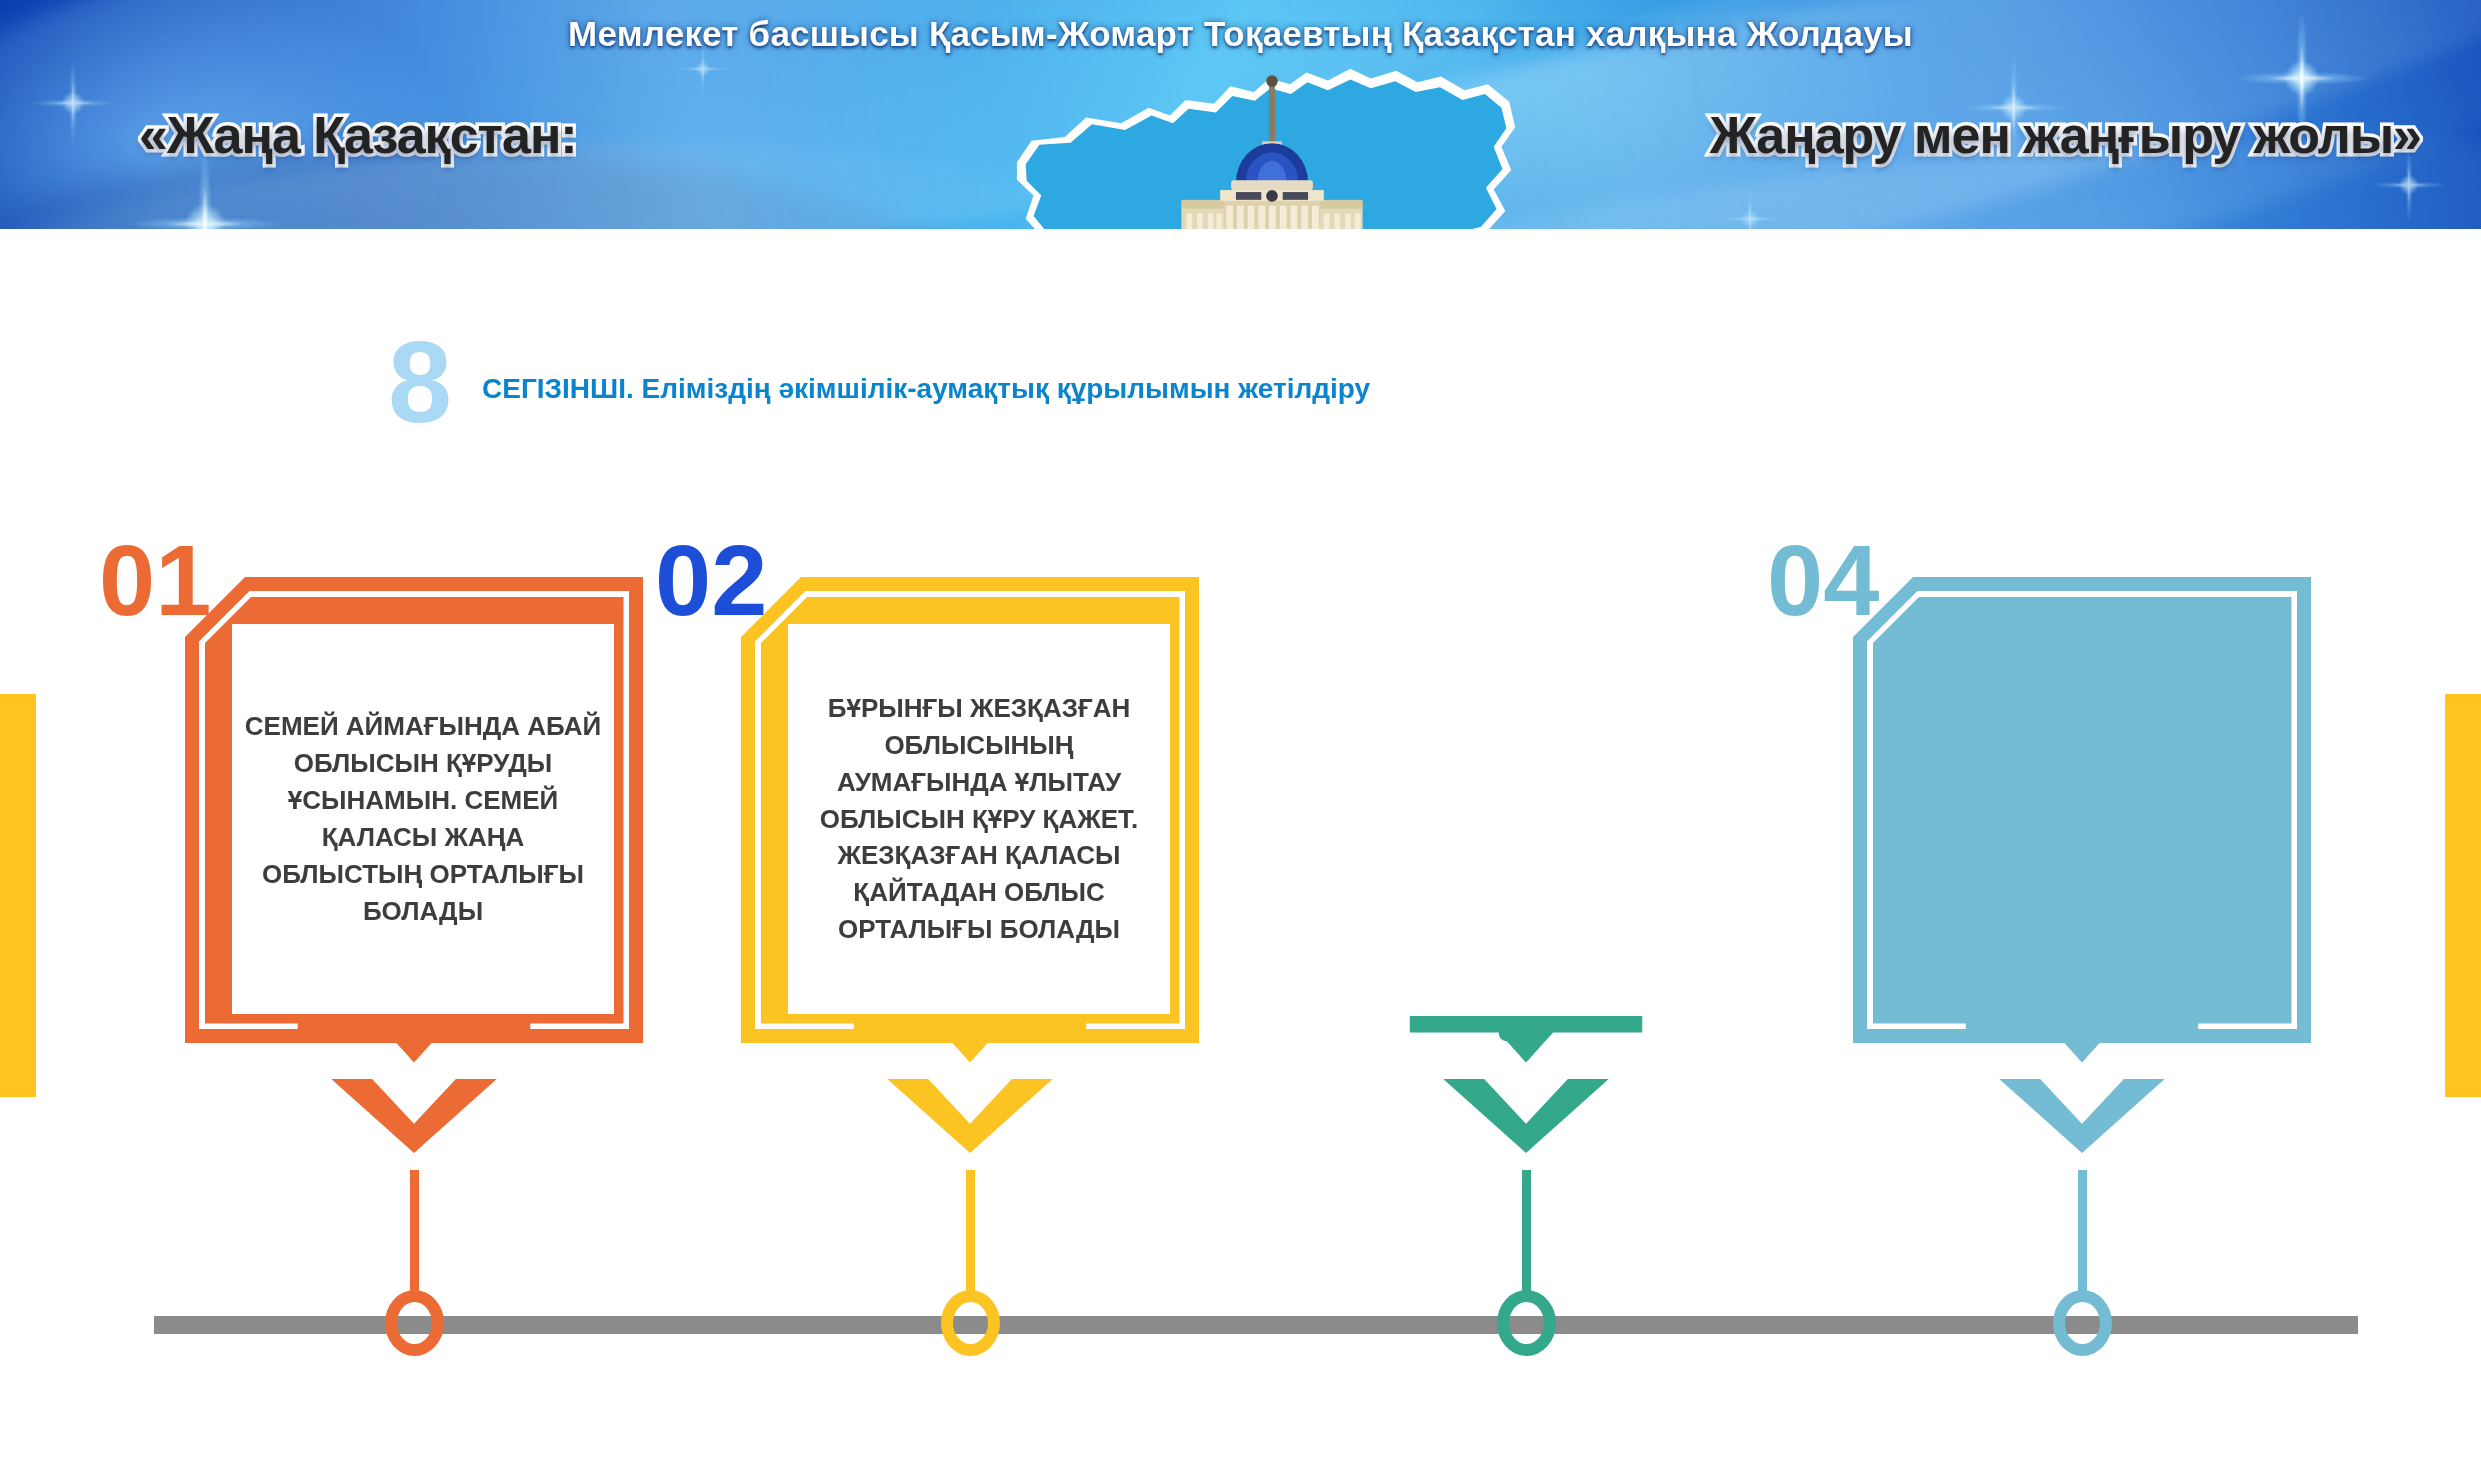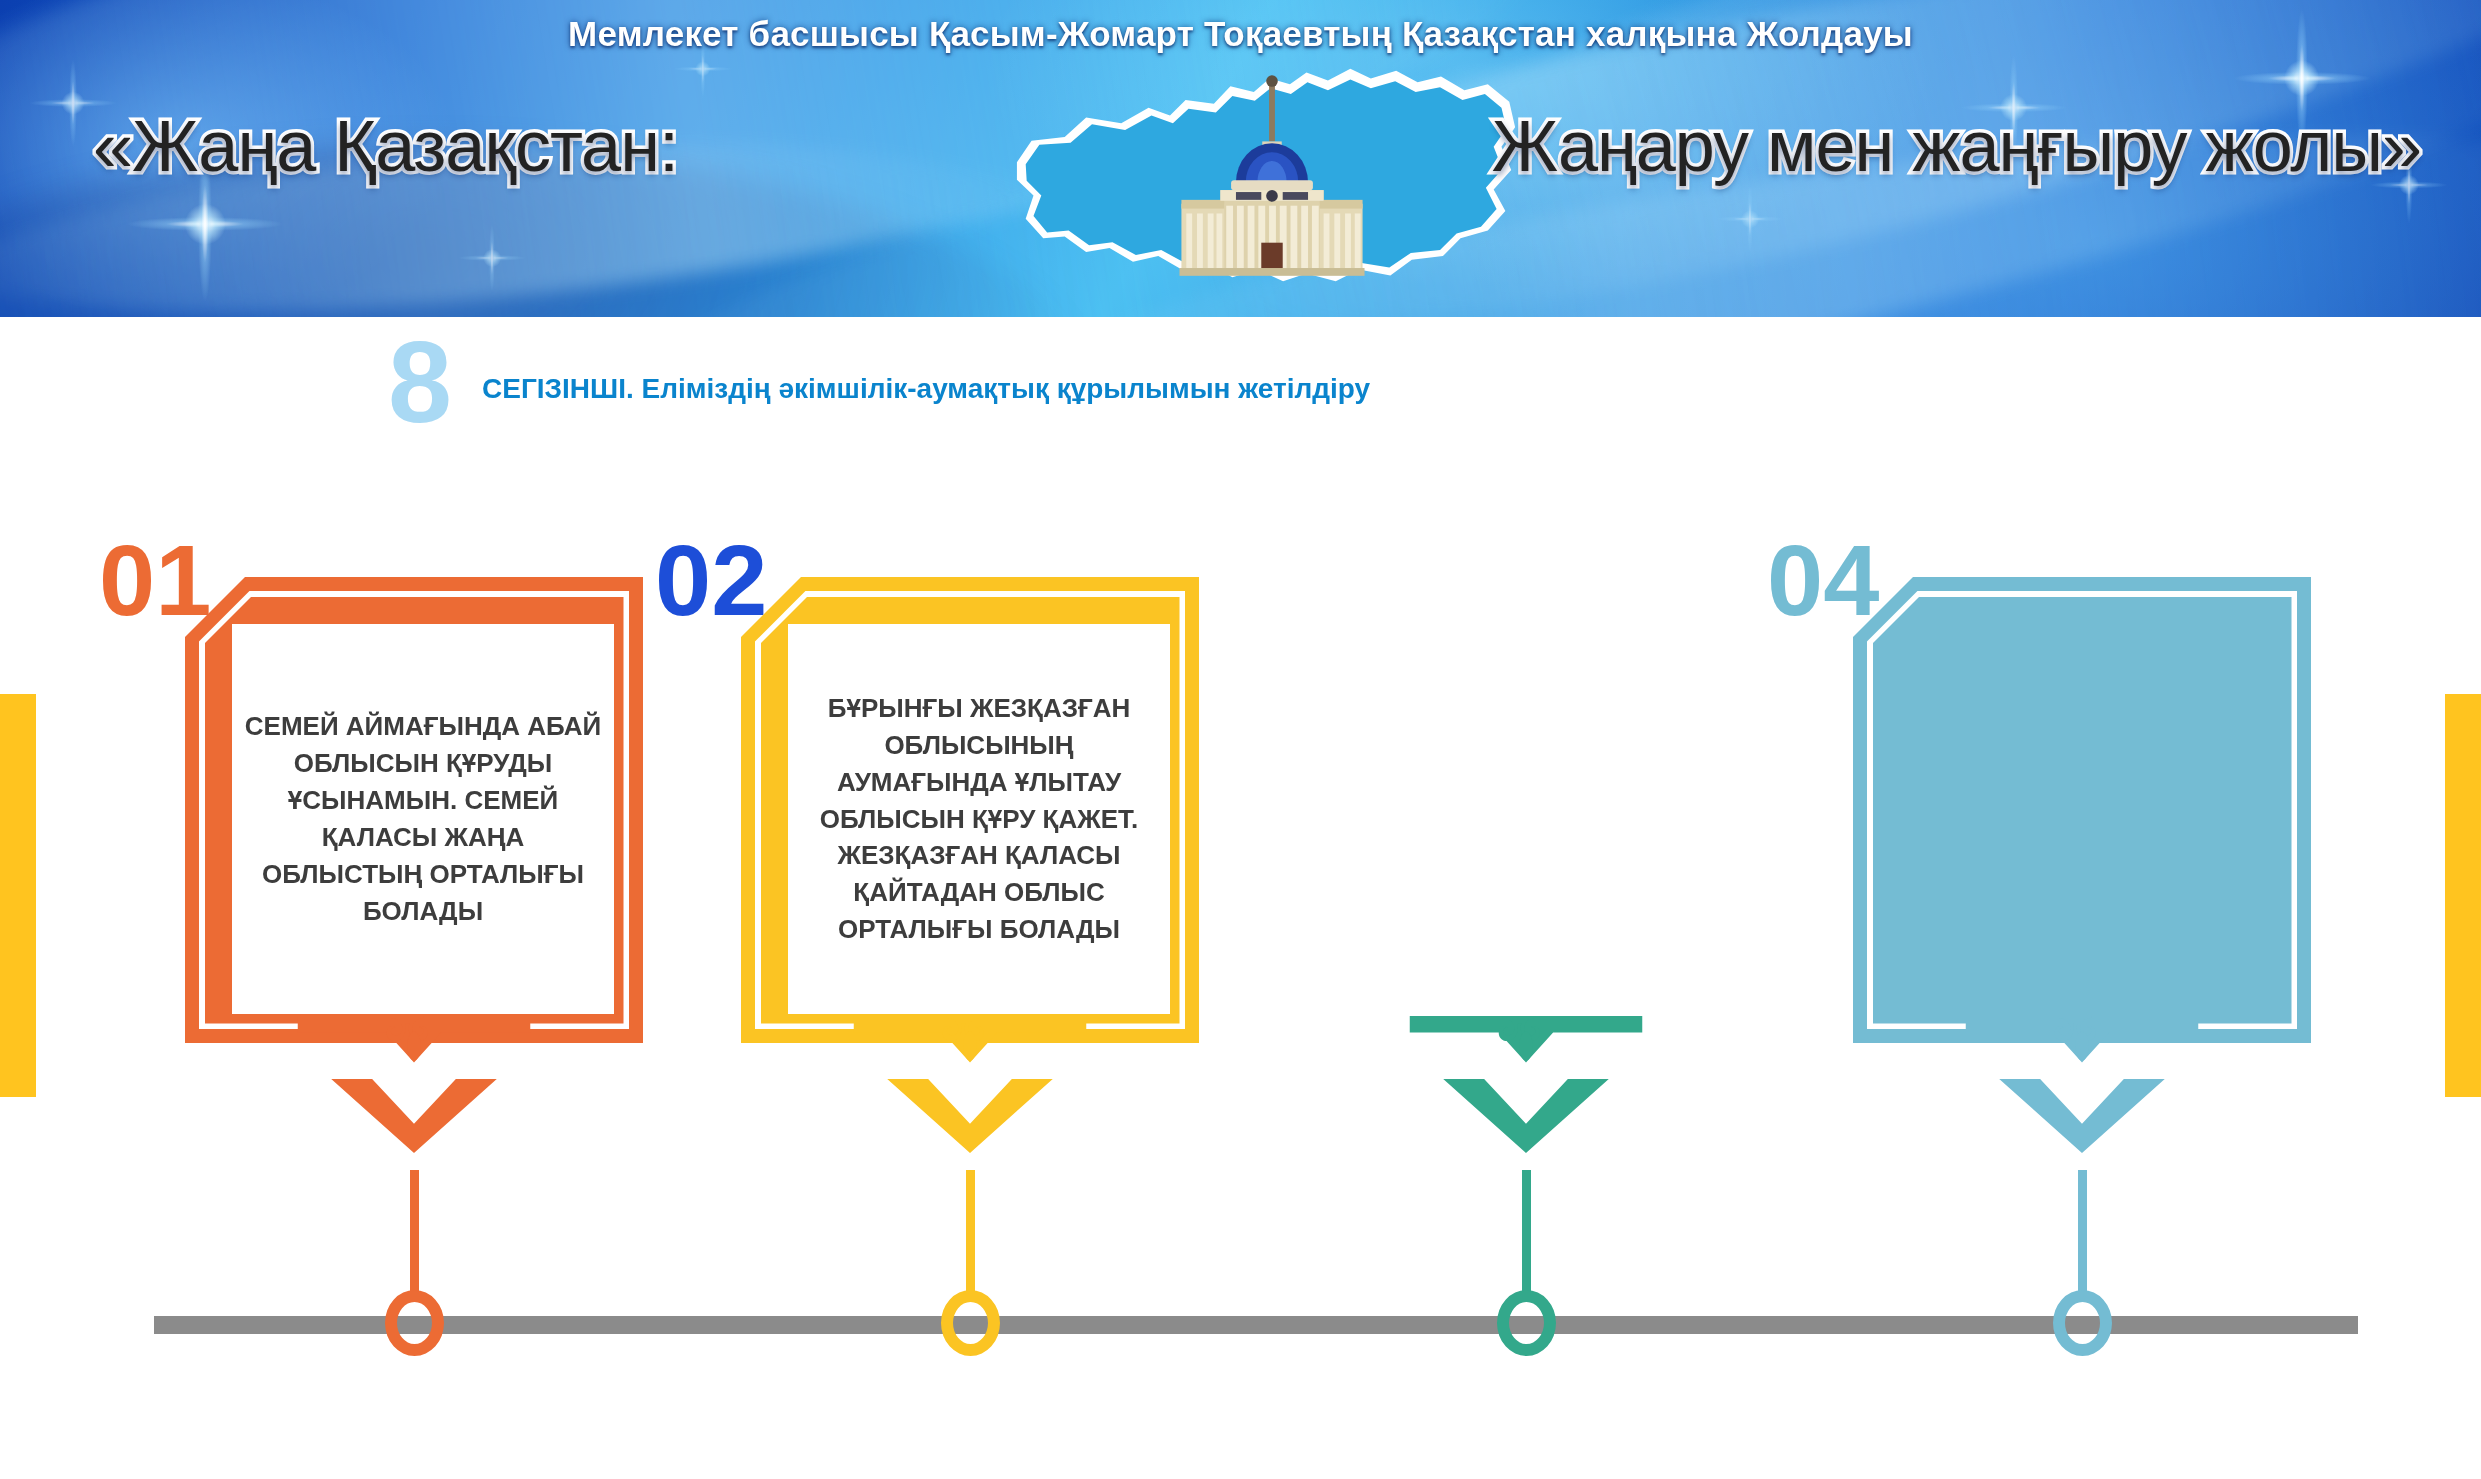--- a/index.html
+++ b/index.html
@@ -6,21 +6,21 @@
   html, body {
     width: 2481px; height: 1479px;
     background: #ffffff;
     font-family: "Liberation Sans", "DejaVu Sans", sans-serif;
     overflow: hidden;
   }
   #page { position: relative; width: 2481px; height: 1479px; background: #fff; }
 
   
   #banner {
-    position: absolute; left: 0; top: 0; width: 2481px; height: 317px;
+    position: absolute; left: 0; top: 0; width: 2481px; height: 229px;
     overflow: hidden;
     background:
       radial-gradient(ellipse 410px 254px at 176px 146px, rgba(120,200,255,0.55) 0%, rgba(120,200,255,0) 68%),
       radial-gradient(ellipse 683px 312px at 1463px 68px, rgba(150,225,255,0.45) 0%, rgba(120,200,255,0) 70%),
       radial-gradient(ellipse 878px 488px at 2097px 244px, rgba(60,160,235,0.55) 0%, rgba(20,90,200,0) 72%),
       linear-gradient(118deg, #0b3fb0 0%, #1060cf 16%, #1f8fe3 34%, #35b7ef 48%, #1c8ede 62%, #1060cf 80%, #0a3db0 100%);
   }
   .swoosh {
     position: absolute; border-radius: 50%;
     background: linear-gradient(90deg, rgba(255,255,255,0.0), rgba(190,235,255,0.42), rgba(255,255,255,0.0));
@@ -59,25 +59,26 @@
 
   
   #banner-subtitle {
     position: absolute; left: 0; top: 13.7px; width: 2481px; text-align:center;
     color:#ffffff; font-size: 35px; font-weight: 700; letter-spacing: 0.2px;
     text-shadow: 0 0 5.9px rgba(0,40,110,.65), 0 2px 2.9px rgba(0,20,80,.6);
     z-index: 6;
   }
   .hero {
     position:absolute; top: 105px; z-index: 6;
-    font-size: 72px; font-weight: 400; color:#232323; white-space:nowrap;
+    font-size: 52px; font-weight: 700; color:#232323; white-space:nowrap;
     letter-spacing: -1px;
     -webkit-text-stroke: 6.8px #ffffff;
     paint-order: stroke fill;
     text-shadow: 0 3.9px 6.8px rgba(0,30,90,.45);
+    margin-left: 46px;
   }
   #hero-left  { left: 93px; }
   #hero-right { right: 60px; }
 
   
   #section-head { position:absolute; left: 0; top: 346px; width: 2481px; }
   #section-num {
     position:absolute; left: 388px; top: -21.5px;
     font-size: 115px; font-weight: 900; color:#a9d9f4; line-height:1;
   }

